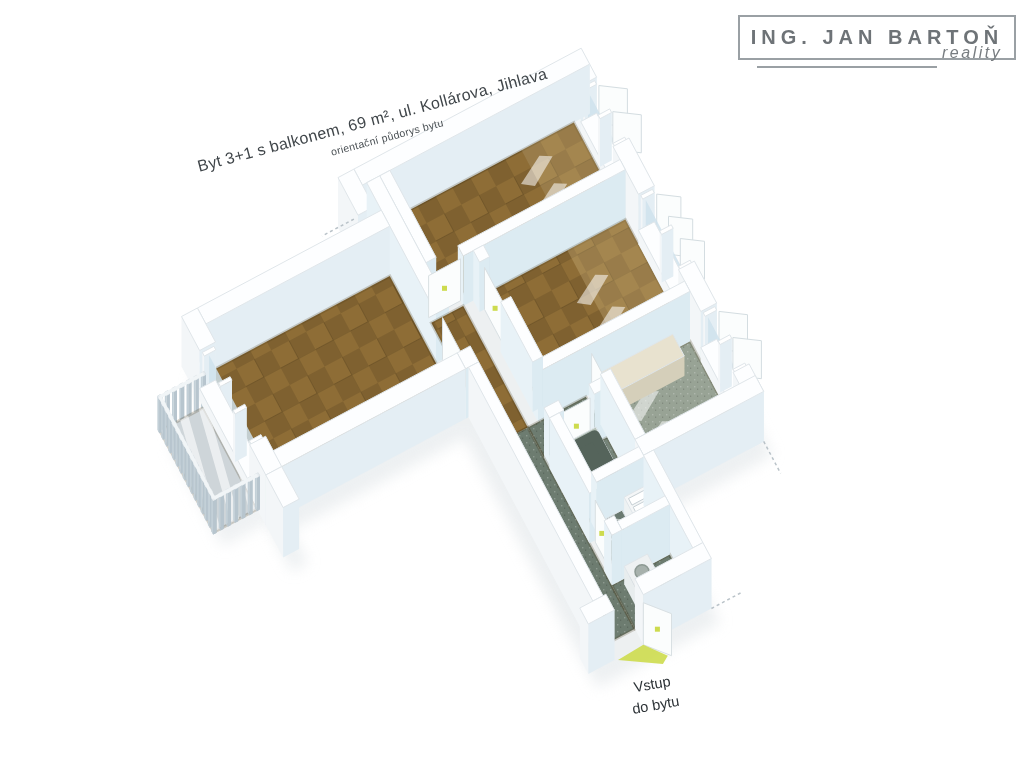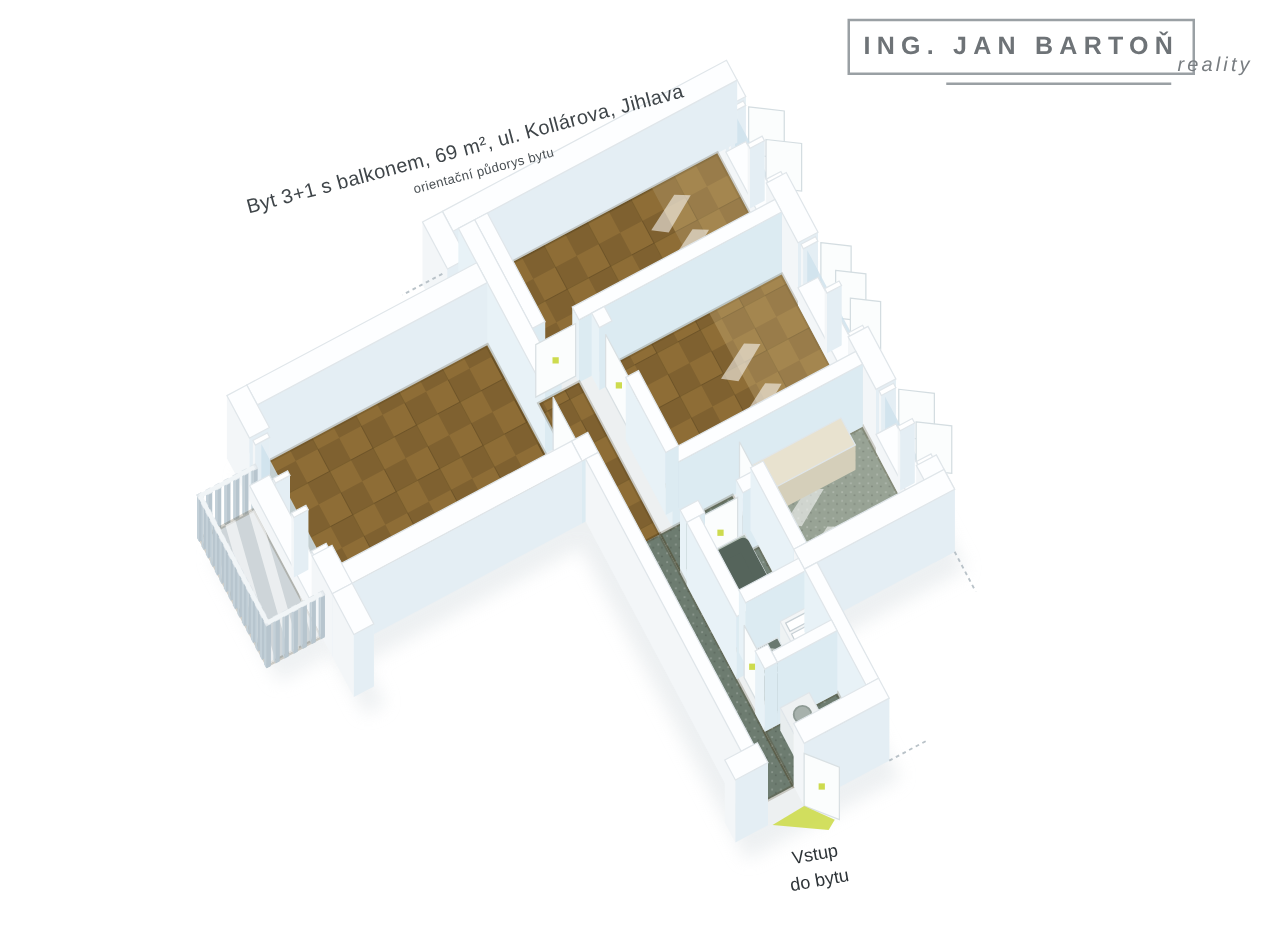--- a/index.html
+++ b/index.html
@@ -16,21 +16,21 @@
   .title-sub{
     position:absolute;left:331px;top:146px;white-space:nowrap;
     transform:rotate(-15deg);transform-origin:0 50%;
     font-size:10.5px;color:#4a5054;letter-spacing:0.3px;
   }
   .entry-label{
     position:absolute;left:606px;top:674px;width:96px;text-align:center;
     transform:rotate(-10deg);font-size:14.5px;line-height:1.45;color:#2d3337;
   }
   .logo-box{
-    position:absolute;left:678px;top:15px;width:278px;height:45px;
+    position:absolute;left:738px;top:15px;width:278px;height:45px;
     border:2px solid #9aa0a4;box-sizing:border-box;
     display:flex;align-items:center;justify-content:center;
     font-size:20px;font-weight:bold;letter-spacing:5px;color:#6e7377;
   }
   .logo-line{
     position:absolute;left:757px;top:66px;width:180px;height:1.5px;background:#9aa0a4;
   }
   .logo-reality{
     position:absolute;left:942px;top:44px;font-size:16px;font-style:italic;
     letter-spacing:2.5px;color:#787d81;

